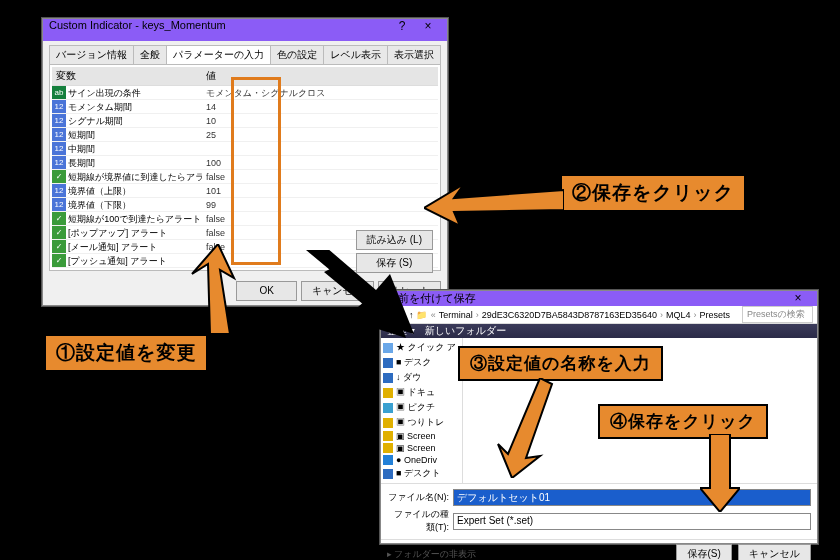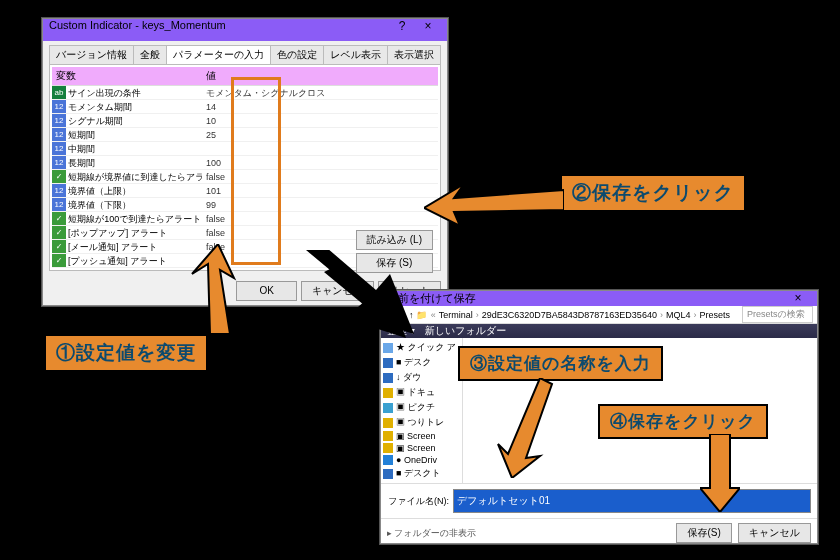--- a/index.html
+++ b/index.html
@@ -8,21 +8,21 @@
   
   .dlg1 { position: absolute; left: 42px; top: 18px; width: 406px; background: #f0f0f0; border: 1px solid #888; box-shadow: 0 0 0 1px #555; }
   .titlebar { height: 22px; background: #8b5cf6; display: flex; padding: 0 6px; font-size: 11px; }
   .titlebar .title { flex: 1; }
   .titlebar .ctrl { width: 26px; text-align: center; font-size: 12px; }
   .tabs { display: flex; gap: 0; padding: 4px 6px 0 6px; font-size: 10px; }
   .tab { padding: 2px 6px; background: #e8e8e8; border: 1px solid #bbb; border-bottom: none; margin-right: -1px; }
   .tab.active { background: #fff; }
   .panel { background: #fff; margin: 0 6px 6px 6px; border: 1px solid #bbb; padding: 2px; }
   .grid { width: 100%; }
-  .grid-head { display: flex; background: #f0abfc; border-bottom: 1px solid #ddd; }
+  .grid-head { display: flex; background: #e5e5e5; border-bottom: 1px solid #ddd; }
   .grid-head .cell { padding: 2px 4px; font-size: 10px; }
   .c1 { width: 150px; }
   .c2 { flex: 1; }
   .row { display: flex; border-bottom: 1px solid #f0f0f0; height: 14px; line-height: 14px; }
   .row .ico { width: 14px; text-align: center; font-size: 8px; }
   .row .ico.t-ab { background: #15803d; color:#fff; }
   .row .ico.t-12 { background: #4a74d8; color:#fff; }
   .row .ico.t-tf { background: #3a9b3a; color:#fff; }
   .row .nm { width: 136px; padding-left: 2px; white-space: nowrap; overflow: hidden; font-size: 9px; }
   .row .vl { flex: 1; padding-left: 4px; color: #333; font-size: 9px; }
@@ -39,27 +39,27 @@
   .crumbs .search { margin-left: auto; border: 1px solid #ccc; padding: 1px 4px; width: 71px; color: #888; }
   .toolbar2 { display: flex; align-items: flex-start; height: 22px; background: linear-gradient(#3b3b5a,#2b2b48); color: #fff; font-size: 10px; padding: 0 6px; gap: 10px; }
   .body2 { flex: 1; display: flex; }
   .tree { width: 82px; border-right: 1px solid #ddd; padding: 2px; font-size: 9px; overflow: hidden; }
   .tree .item { display: flex; align-items: center; gap: 3px; padding: 1px 0; white-space: nowrap; }
   .tree .dot { width: 10px; height: 10px; display: inline-block; }
   .files { flex: 1; padding: 4px; font-size: 9px; }
   .form2 { border-top: 1px solid #ddd; padding: 3px 6px; }
   .form2 .r { display: flex; align-items: center; gap: 4px; margin: 2px 0; }
   .form2 label { width: 62px; text-align: right; font-size: 9px; }
-  .form2 input, .form2 .sel { flex: 1; border: 1px solid #888; padding: 1px 3px; font-size: 10px; height: 24px; }
+  .form2 input, .form2 .sel { flex: 1; border: 1px solid #888; padding: 1px 3px; font-size: 10px; height: 17px; }
   .form2 .fn { background: #1a5ecc; color: #fff; }
   .footer2 { display: flex; justify-content: flex-end; gap: 6px; padding: 4px 6px; border-top: 1px solid #ddd; align-items: center; }
   .footer2 .left { margin-right: auto; font-size: 9px; color: #555; }
 
   
-  .callout { position: absolute; background: #e78a2e; border: 2px solid #000; color: #0c4a6e; font-weight: bold; padding: 4px 10px; font-size: 19px; white-space: nowrap; letter-spacing: 1px; }
+  .callout { position: absolute; background: #e78a2e; border: 2px solid #000; color: #000000; font-weight: bold; padding: 4px 10px; font-size: 19px; white-space: nowrap; letter-spacing: 1px; }
   .arrow { position: absolute; }
   .arrow svg { display: block; }
   .bigarrow { position: absolute; }
 </style>
 </head>
 <body>
 
 <div class="dlg1">
   <div class="titlebar">
     <span class="title">Custom Indicator - keys_Momentum</span>
@@ -227,20 +227,24 @@
           <span>■ デスクト</span>
         </div>
       </div>
     <div class="files"></div>
   </div>
   <div class="form2">
     <div class="r">
       <label>ファイル名(N):</label>
       <input class="fn" value="デフォルトセット01" style="">
     </div>
+    <div class="r">
+      <label>ファイルの種類(T):</label>
+      <div class="sel">Expert Set (*.set)</div>
+    </div>
   </div>
   <div class="footer2">
     <span class="left">▸ フォルダーの非表示</span>
     <button class="btn">保存(S)</button>
     <button class="btn">キャンセル</button>
   </div>
 </div>
 
 <div class="callout" style="left:44px; top:334px;">①設定値を変更</div>
 <div class="callout" style="left:560px; top:174px;">②保存をクリック</div>

